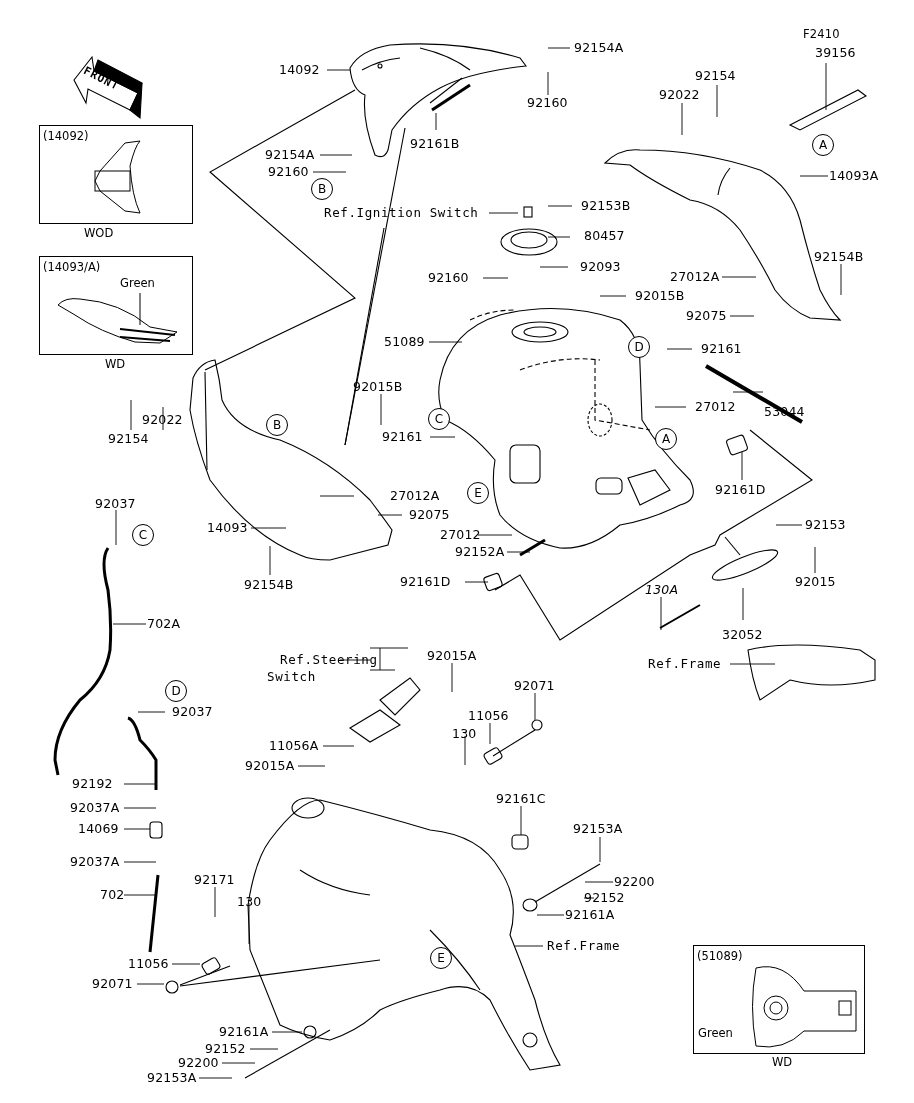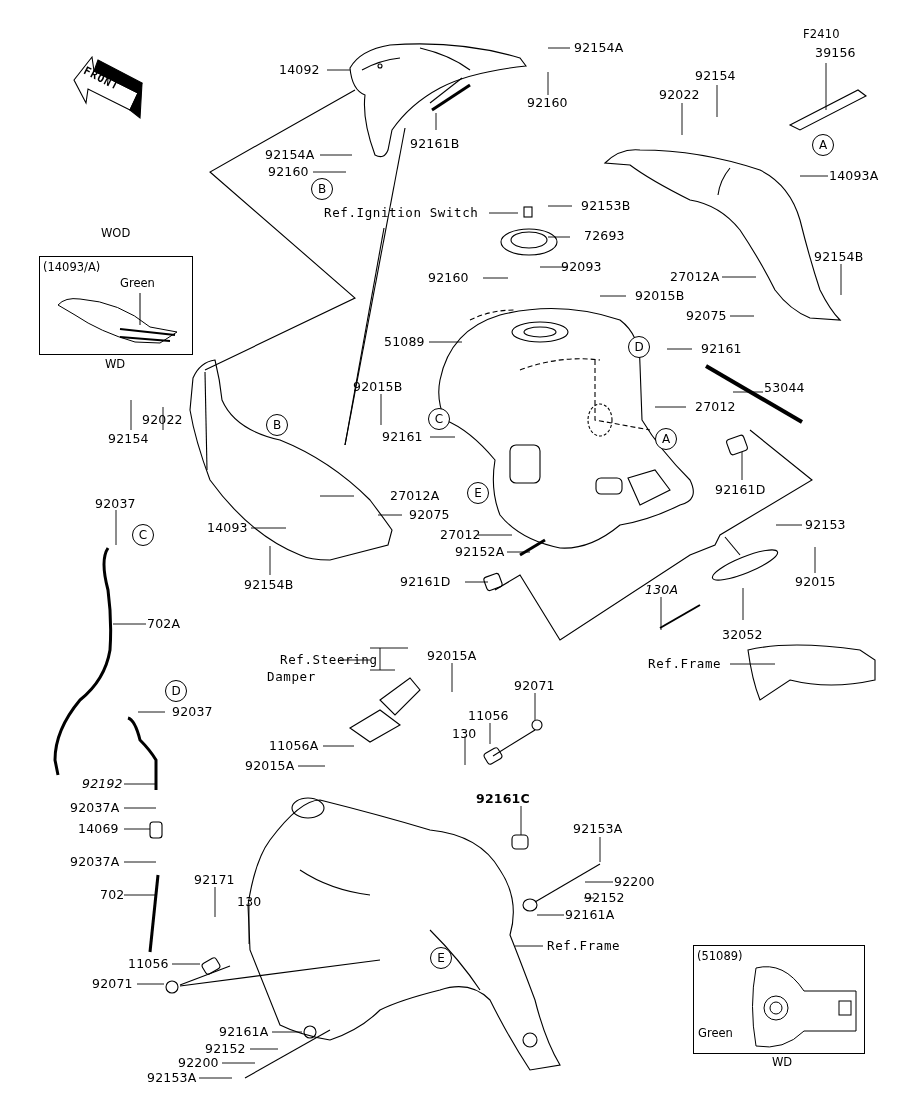--- a/index.html
+++ b/index.html
@@ -186,21 +186,31 @@
         <line x1="137" y1="984" x2="164" y2="984"></line>
         <line x1="272" y1="1032" x2="302" y2="1032"></line>
         <line x1="250" y1="1049" x2="278" y2="1049"></line>
         <line x1="222" y1="1063" x2="255" y2="1063"></line>
         <line x1="199" y1="1078" x2="232" y2="1078"></line>
         <line x1="489" y1="213" x2="518" y2="213"></line>
       </g>
     </g>
   </svg>
 
-  <div class="inset-cap" style="left:101px;top:226px;">WOD</div>
+  <div class="inset" style="left:39px;top:125px;width:152px;height:97px;">
+    <div class="inset-cap" style="left:3px;top:3px;">(14092)</div>
+    <svg width="152" height="97" style="position:absolute;left:0;top:0">
+      <g fill="none" stroke="#000" stroke-width="1">
+        <path d="M100,15 Q95,20 90,40 Q92,70 100,87"></path>
+        <path d="M100,15 L85,17 L60,45 L55,55 L60,65 L85,85 L100,87"></path>
+        <rect x="55" y="45" width="35" height="20"></rect>
+      </g>
+    </svg>
+  </div>
+  <div class="inset-cap" style="left:84px;top:226px;">WOD</div>
 
   <div class="inset" style="left:39px;top:256px;width:152px;height:97px;">
     <div class="inset-cap" style="left:3px;top:3px;">(14093/A)</div>
     <div class="inset-cap" style="left:80px;top:19px;">Green</div>
     <svg width="152" height="97" style="position:absolute;left:0;top:0">
       <g fill="none" stroke="#000" stroke-width="1">
         <path d="M18,48 Q25,40 40,42 Q80,45 110,70 L137,75 L120,86 L95,85 Q60,75 35,58 Z"></path>
         <line x1="100" y1="36" x2="100" y2="68"></line>
         <path d="M80,72 L135,78" stroke-width="2"></path>
         <path d="M80,80 L130,84" stroke-width="2"></path>
@@ -241,30 +251,30 @@
   <div class="lbl" style="left:527px;top:96px;">92160</div>
   <div class="lbl" style="left:410px;top:137px;text-align:right;">92161B</div>
   <div class="lbl" style="left:265px;top:148px;">92154A</div>
   <div class="lbl" style="left:268px;top:165px;">92160</div>
   <div class="lbl" style="left:803px;top:27px;font-size:11.5px;">F2410</div>
   <div class="lbl" style="left:815px;top:46px;">39156</div>
   <div class="lbl" style="left:695px;top:69px;">92154</div>
   <div class="lbl" style="left:659px;top:88px;">92022</div>
   <div class="lbl" style="left:829px;top:169px;">14093A</div>
   <div class="lbl" style="left:581px;top:199px;">92153B</div>
-  <div class="lbl" style="left:584px;top:229px;">72693</div>
-  <div class="lbl" style="left:561px;top:260px;">92093</div>
+  <div class="lbl" style="left:584px;top:229px;">80457</div>
+  <div class="lbl" style="left:580px;top:260px;">92093</div>
   <div class="lbl" style="left:428px;top:271px;">92160</div>
   <div class="lbl" style="left:635px;top:289px;">92015B</div>
   <div class="lbl" style="left:670px;top:270px;">27012A</div>
   <div class="lbl" style="left:814px;top:250px;">92154B</div>
   <div class="lbl" style="left:686px;top:309px;">92075</div>
   <div class="lbl" style="left:384px;top:335px;text-align:center;">51089</div>
   <div class="lbl" style="left:701px;top:342px;">92161</div>
-  <div class="lbl" style="left:764px;top:381px;">53044</div>
+  <div class="lbl" style="left:764px;top:405px;">53044</div>
   <div class="lbl" style="left:353px;top:380px;">92015B</div>
   <div class="lbl" style="left:695px;top:400px;">27012</div>
   <div class="lbl" style="left:108px;top:432px;">92154</div>
   <div class="lbl" style="left:142px;top:413px;">92022</div>
   <div class="lbl" style="left:382px;top:430px;">92161</div>
   <div class="lbl" style="left:715px;top:483px;">92161D</div>
   <div class="lbl" style="left:390px;top:489px;">27012A</div>
   <div class="lbl" style="left:409px;top:508px;">92075</div>
   <div class="lbl" style="left:207px;top:521px;">14093</div>
   <div class="lbl" style="left:440px;top:528px;">27012</div>
@@ -272,30 +282,30 @@
   <div class="lbl" style="left:455px;top:545px;">92152A</div>
   <div class="lbl" style="left:805px;top:518px;">92153</div>
   <div class="lbl" style="left:95px;top:497px;">92037</div>
   <div class="lbl" style="left:400px;top:575px;">92161D</div>
   <div class="lbl" style="left:645px;top:583px;font-style:italic;">130A</div>
   <div class="lbl" style="left:795px;top:575px;">92015</div>
   <div class="lbl" style="left:722px;top:622px;margin-top:6px;">32052</div>
   <div class="lbl" style="left:147px;top:617px;">702A</div>
   <div class="lbl mono" style="left:648px;top:657px;">Ref.Frame</div>
   <div class="lbl mono" style="left:232px;top:653px;padding-left:48px;">Ref.Steering</div>
-  <div class="lbl mono" style="left:267px;top:670px;">Damper</div>
+  <div class="lbl mono" style="left:267px;top:670px;">Switch</div>
   <div class="lbl" style="left:427px;top:649px;">92015A</div>
   <div class="lbl" style="left:172px;top:705px;">92037</div>
   <div class="lbl" style="left:514px;top:679px;">92071</div>
   <div class="lbl" style="left:468px;top:709px;">11056</div>
   <div class="lbl" style="left:269px;top:739px;">11056A</div>
   <div class="lbl" style="left:452px;top:727px;">130</div>
   <div class="lbl" style="left:245px;top:759px;">92015A</div>
-  <div class="lbl" style="left:82px;top:777px;font-style:italic;">92192</div>
-  <div class="lbl" style="left:476px;top:792px;font-weight:bold;">92161C</div>
+  <div class="lbl" style="left:72px;top:777px;">92192</div>
+  <div class="lbl" style="left:496px;top:792px;">92161C</div>
   <div class="lbl" style="left:70px;top:801px;">92037A</div>
   <div class="lbl" style="left:78px;top:822px;">14069</div>
   <div class="lbl" style="left:573px;top:822px;">92153A</div>
   <div class="lbl" style="left:70px;top:855px;">92037A</div>
   <div class="lbl" style="left:614px;top:875px;">92200</div>
   <div class="lbl" style="left:100px;top:888px;">702</div>
   <div class="lbl" style="left:194px;top:873px;">92171</div>
   <div class="lbl" style="left:584px;top:891px;">92152</div>
   <div class="lbl" style="left:237px;top:895px;">130</div>
   <div class="lbl" style="left:565px;top:908px;">92161A</div>

